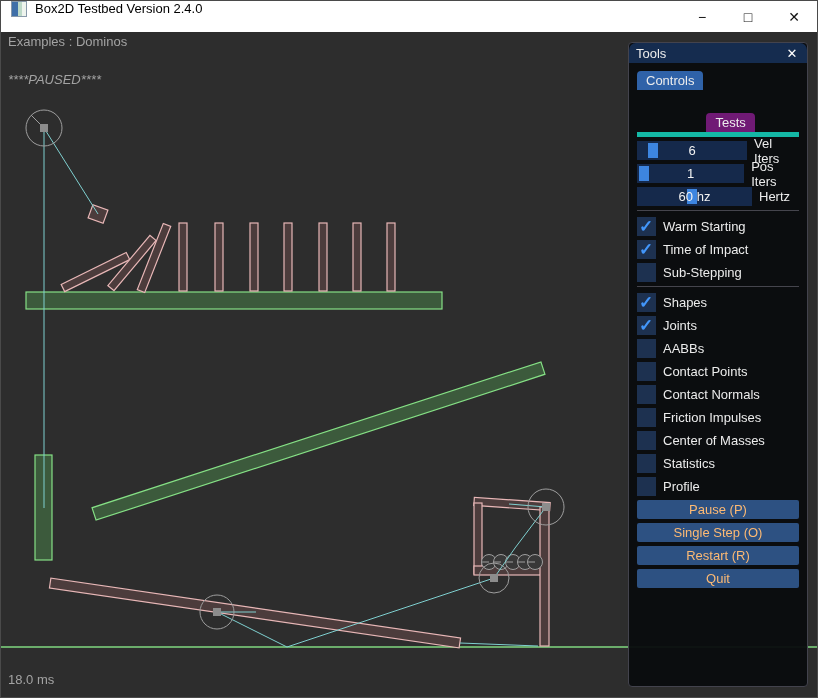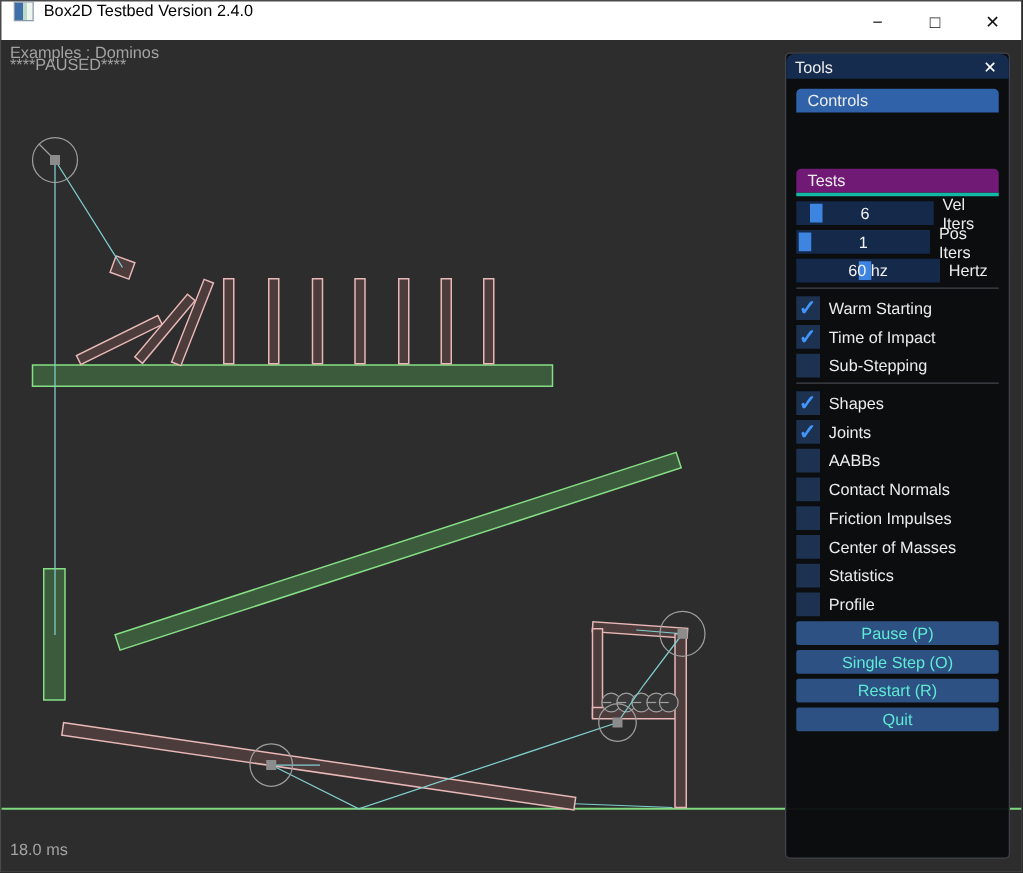--- a/index.html
+++ b/index.html
@@ -12,50 +12,50 @@
   #app-icon{width:16px;height:16px;margin:0 8px 0 10px;border:1px solid #8899aa;
             background:linear-gradient(90deg,#3f6fa8 0 45%,#bcd9c8 45% 70%,#eef4ee 70% 100%);}
   #title-text{font-size:13px;flex:1 1 auto;white-space:nowrap;}
   .win-btn{width:46px;height:31px;display:flex;align-items:center;justify-content:center;
            font-size:14px;color:#111;cursor:default;}
   
   #canvas{position:absolute;left:0;top:31px;width:818px;height:667px;background:#2d2d2d;}
   #scene{position:absolute;left:0;top:0;}
   .overlay-text{position:absolute;font-size:13px;color:#a3a3a3;white-space:pre;}
   #example-label{left:7px;top:2px;}
-  #paused-label{left:7px;top:12px;}
+  #paused-label{left:7px;top:40px;font-style:italic;}
   #frametime-label{left:7px;top:640px;text-align:right;}
   
   #tools-panel{position:absolute;left:627px;top:10px;width:180px;height:645px;
                background:rgba(9,11,14,0.955);border:1px solid #43434d;border-radius:4px;
                color:#ececec;font-size:13px;}
   #panel-titlebar{height:20px;background:#152c4f;border-radius:7px 7px 0 0;
                   display:flex;align-items:center;padding:0 7px;}
   #panel-title{flex:1 1 auto;}
   #panel-close{width:16px;height:16px;display:flex;align-items:center;justify-content:center;
                font-size:13px;color:#fff;}
   #panel-body{padding:7px 8px 0 8px;}
-  #tabbar{display:flex;gap:3px;border-bottom:3px solid #14b8a6;padding-top:1px;flex-direction:column;}
+  #tabbar{display:flex;gap:3px;border-bottom:5px solid #14b8a6;padding-top:1px;}
   .tab{height:19px;padding:0 9px;display:flex;align-items:center;border-radius:4px 4px 0 0;}
   .tab.active{background:#2f62a8;}
   .tab.inactive{background:#701a75;margin-top:42px;}
   #sliders{margin-top:4px;}
   .slider-row{display:flex;align-items:center;height:19px;margin-bottom:4px;}
   .slider-track{position:relative;width:115px;height:19px;background:#15294b;}
   .slider-grab{position:absolute;top:2px;width:10px;height:15px;background:#3d85e0;}
   .slider-value{position:relative;width:100%;text-align:center;line-height:19px;color:#f2f2f2;}
   .slider-label{margin-left:7px;}
   .separator{height:1px;background:#45454d;margin:4px 0 6px 0;}
   .cb-row{display:flex;align-items:center;height:19px;margin-bottom:4px;}
   .cb-box{position:relative;width:19px;height:19px;background:#1d3150;}
   .cb-check{position:absolute;left:2px;top:-1px;font-size:17px;font-weight:bold;color:#4296fa;display:none;}
   .cb-row.checked .cb-check{display:block;}
   .cb-label{margin-left:7px;}
   .panel-btn{height:19px;margin-bottom:4px;background:#2d5182;border-radius:2px;
-             display:flex;align-items:center;justify-content:center;color:#5eead4;}
+             display:flex;align-items:center;justify-content:center;color:#fdba74;}
 </style>
 </head>
 <body>
 
 <div id="window">
 
   <div id="titlebar">
     <div id="app-icon"></div>
     <div id="title-text">Box2D Testbed Version 2.4.0</div>
     <div class="win-btn">−</div>
@@ -200,20 +200,24 @@
                 <div class="cb-check">✓</div>
               </div>
               <div class="cb-label">Joints</div>
             </div>
             <div class="cb-row">
               <div class="cb-box"></div>
               <div class="cb-label">AABBs</div>
             </div>
             <div class="cb-row">
               <div class="cb-box"></div>
+              <div class="cb-label">Contact Points</div>
+            </div>
+            <div class="cb-row">
+              <div class="cb-box"></div>
               <div class="cb-label">Contact Normals</div>
             </div>
             <div class="cb-row">
               <div class="cb-box"></div>
               <div class="cb-label">Friction Impulses</div>
             </div>
             <div class="cb-row">
               <div class="cb-box"></div>
               <div class="cb-label">Center of Masses</div>
             </div>

